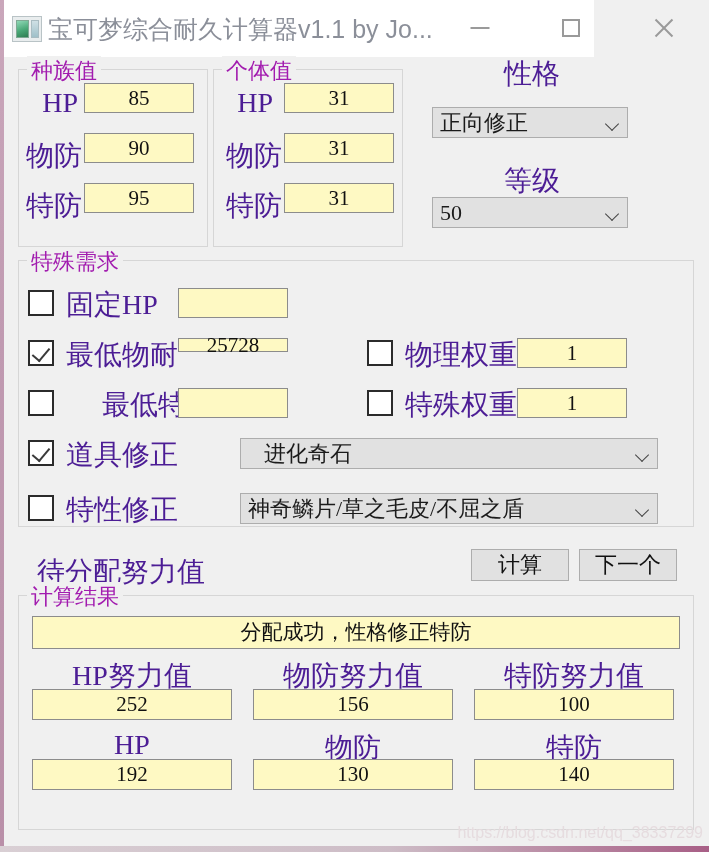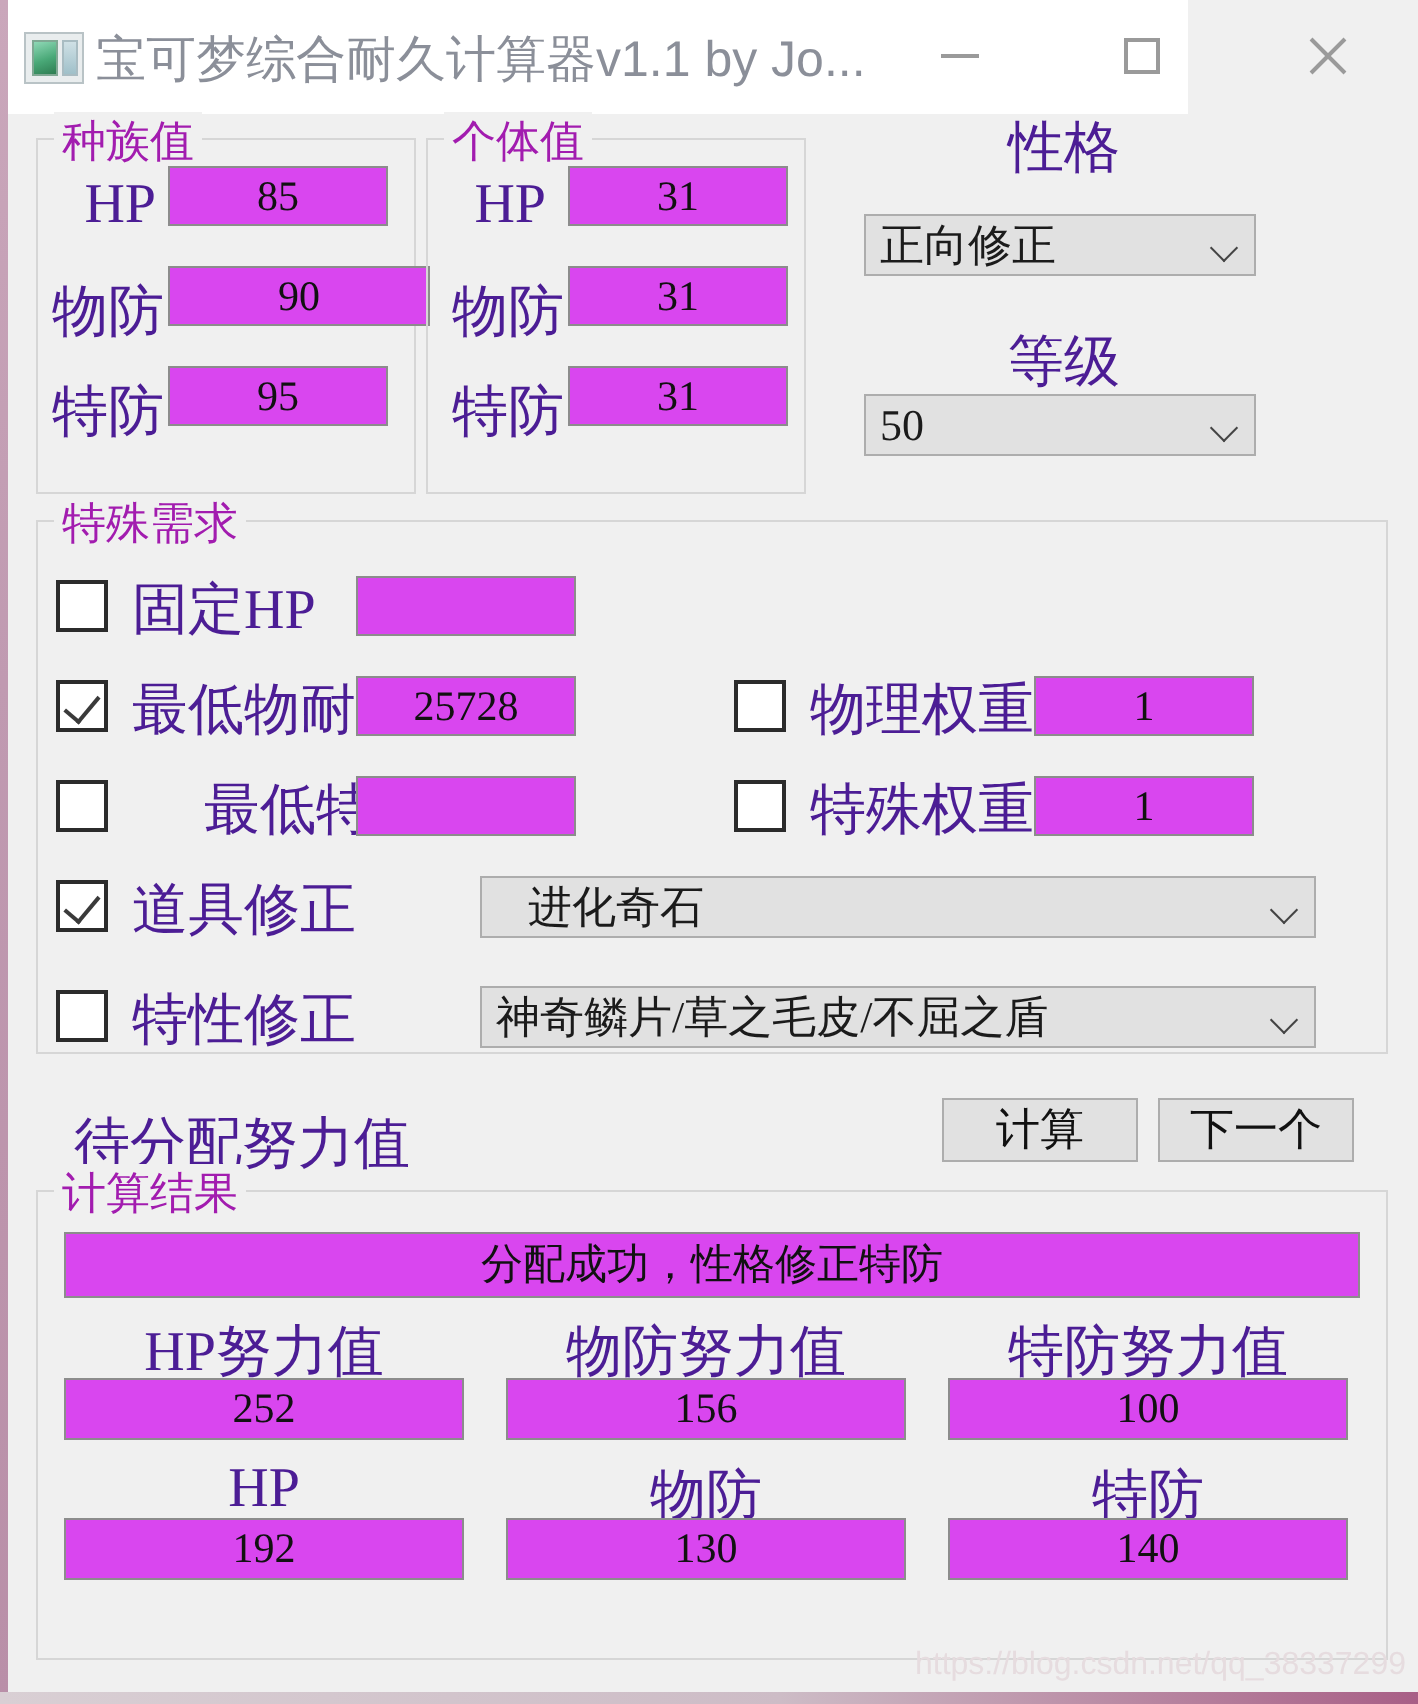--- a/index.html
+++ b/index.html
@@ -138,21 +138,21 @@
   .lbl {
     position: absolute;
     font-family: "Liberation Serif", "DejaVu Serif", serif;
     font-size: 28px;
     color: #4c1d95;
     white-space: nowrap;
   }
 
   .tbox {
     position: absolute;
-    background: #d946ef;
+    background: #fef9c3;
     border: 1px solid #8c8c8c;
     box-sizing: border-box;
     font-family: "Liberation Serif", "DejaVu Serif", serif;
     font-size: 21px;
     color: #111;
     text-align: center;
     line-height: 1;
     display: flex;
     align-items: center;
     justify-content: center;
@@ -279,21 +279,21 @@
 
   <div id="client">
 
     <div class="groupbox" style="left:14px; top:12px; width:190px; height:178px;">
       <div class="group-title">种族值</div>
     </div>
     <div class="lbl" style="left:34px; top:30px; width:40px; text-align:right;">HP</div>
     <div class="tbox" style="left:80px; top:26px; width:110px; height:30px;">85</div>
 
     <div class="lbl" style="left:22px; top:80px; width:52px; text-align:right;">物防</div>
-    <div class="tbox" style="left:80px; top:76px; width:131px; height:30px;">90</div>
+    <div class="tbox" style="left:80px; top:76px; width:110px; height:30px;">90</div>
 
     <div class="lbl" style="left:22px; top:130px; width:52px; text-align:right;">特防</div>
     <div class="tbox" style="left:80px; top:126px; width:110px; height:30px;">95</div>
 
     <div class="groupbox" style="left:209px; top:12px; width:190px; height:178px;">
       <div class="group-title">个体值</div>
     </div>
     <div class="lbl" style="left:229px; top:30px; width:40px; text-align:right;">HP</div>
     <div class="tbox" style="left:280px; top:26px; width:110px; height:30px;">31</div>
 
@@ -318,21 +318,21 @@
     <div class="groupbox" style="left:14px; top:203px; width:676px; height:267px;">
       <div class="group-title">特殊需求</div>
     </div>
 
     <div class="chk" style="left:24px; top:233px;"></div>
     <div class="lbl" style="left:62px; top:229px;">固定HP</div>
     <div class="tbox" style="left:174px; top:231px; width:110px; height:30px;"></div>
 
     <div class="chk checked" style="left:24px; top:283px;"></div>
     <div class="lbl" style="left:62px; top:279px;">最低物耐</div>
-    <div class="tbox" style="left:174px; top:281px; width:110px; height:30px;">25728</div>
+    <div class="tbox" style="left:174px; top:281px; width:110px; height:14px;">25728</div>
 
     <div class="chk" style="left:24px; top:333px;"></div>
     <div class="lbl" style="left:62px; top:329px;margin-left:36px;">最低特耐</div>
     <div class="tbox" style="left:174px; top:331px; width:110px; height:30px;"></div>
 
     <div class="chk" style="left:363px; top:283px;"></div>
     <div class="lbl" style="left:401px; top:279px;">物理权重</div>
     <div class="tbox" style="left:513px; top:281px; width:110px; height:30px;">1</div>
 
     <div class="chk" style="left:363px; top:333px;"></div>

